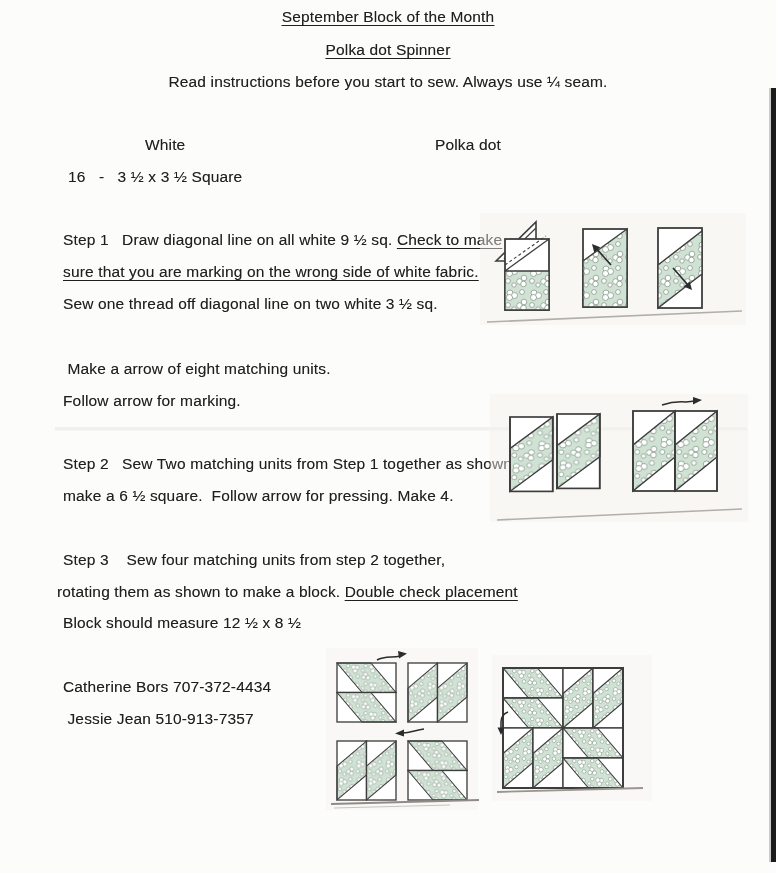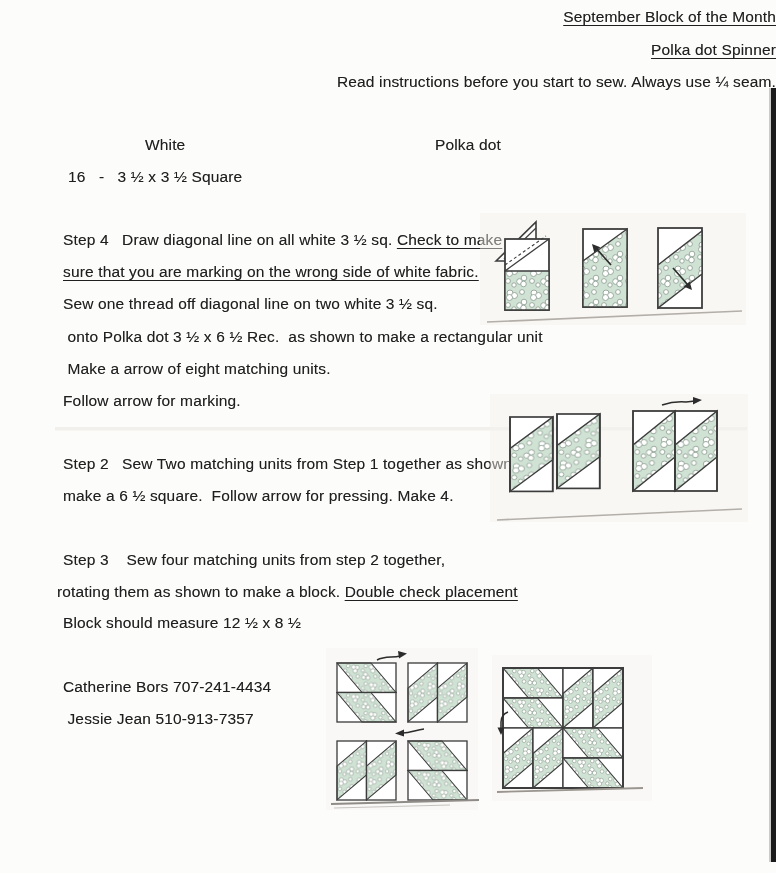--- a/index.html
+++ b/index.html
@@ -5,54 +5,53 @@
   html,body{margin:0;padding:0;background:#e8e8e8;}
   .page{
     position:relative;width:776px;height:873px;margin:0 auto;
     background:#fcfcfa;overflow:hidden;
     font-family:"Liberation Sans",sans-serif;color:#1f1f1f;
   }
   .line{
     position:absolute;font-size:15.5px;white-space:pre;letter-spacing:.15px;
     text-shadow:0 0 .4px rgba(40,40,40,.45);
   }
-  .center{left:0;width:776px;text-align:right;}
+  .center{left:0;width:776px;text-align:center;}
   .u{text-decoration:underline;text-underline-offset:3px;text-decoration-thickness:1.3px;}
   .svg-overlay{position:absolute;left:0;top:0;}
   .edge-strip{position:absolute;right:0;top:88px;width:5px;height:774px;background:#1b1b1b;}
   .edge-fade{position:absolute;right:5px;top:88px;width:2px;height:774px;background:#9a9a9a;opacity:.5;}
 </style>
 </head>
 <body>
 
 <div class="page">
 
   <div class="line center" style="top:8px"><span class="u">September Block of the Month</span></div>
   <div class="line center" style="top:41px"><span class="u">Polka dot Spinner</span></div>
   <div class="line center" style="top:73px">Read instructions before you start to sew. Always use ¼ seam.</div>
 
   <div class="line" style="top:136px;left:145px">White</div>
   <div class="line" style="top:136px;left:435px">Polka dot</div>
   <div class="line" style="top:168px;left:68px">16   -   3 ½ x 3 ½ Square</div>
 
-  <div class="line" style="top:231px;left:63px"><span>Step 4   Draw diagonal line on all white 3 ½ sq. </span><span class="u">Check to make</span></div>
+  <div class="line" style="top:231px;left:63px"><span>Step 1   Draw diagonal line on all white 9 ½ sq. </span><span class="u">Check to make</span></div>
   <div class="line" style="top:263px;left:63px"><span class="u">sure that you are marking on the wrong side of white fabric.</span></div>
   <div class="line" style="top:295px;left:63px">Sew one thread off diagonal line on two white 3 ½ sq.</div>
-  <div class="line" style="top:328px;left:63px"> onto Polka dot 3 ½ x 6 ½ Rec.  as shown to make a rectangular unit</div>
   <div class="line" style="top:360px;left:63px"> Make a arrow of eight matching units.</div>
   <div class="line" style="top:392px;left:63px">Follow arrow for marking.</div>
 
   <div class="line" style="top:455px;left:63px">Step 2   Sew Two matching units from Step 1 together as shown to</div>
   <div class="line" style="top:487px;left:63px">make a 6 ½ square.  Follow arrow for pressing. Make 4.</div>
 
   <div class="line" style="top:551px;left:63px">Step 3    Sew four matching units from step 2 together,</div>
   <div class="line" style="top:583px;left:57px"><span>rotating them as shown to make a block. </span><span class="u">Double check placement</span></div>
   <div class="line" style="top:614px;left:63px">Block should measure 12 ½ x 8 ½</div>
 
-  <div class="line" style="top:678px;left:63px">Catherine Bors 707-241-4434</div>
+  <div class="line" style="top:678px;left:63px">Catherine Bors 707-372-4434</div>
   <div class="line" style="top:710px;left:63px"> Jessie Jean 510-913-7357</div>
 
   <svg class="svg-overlay" width="776" height="873" viewBox="0 0 776 873">
     <defs>
       <pattern id="polka" width="24" height="24" patternUnits="userSpaceOnUse">
         <rect width="24" height="24" fill="#cfe2d3"></rect>
         <g fill="#ffffff" stroke="#93a396" stroke-width="0.9">
           <circle cx="6" cy="5" r="3"></circle>
             <circle cx="10.5" cy="7.5" r="3"></circle>
             <circle cx="5.5" cy="9.5" r="3"></circle>

